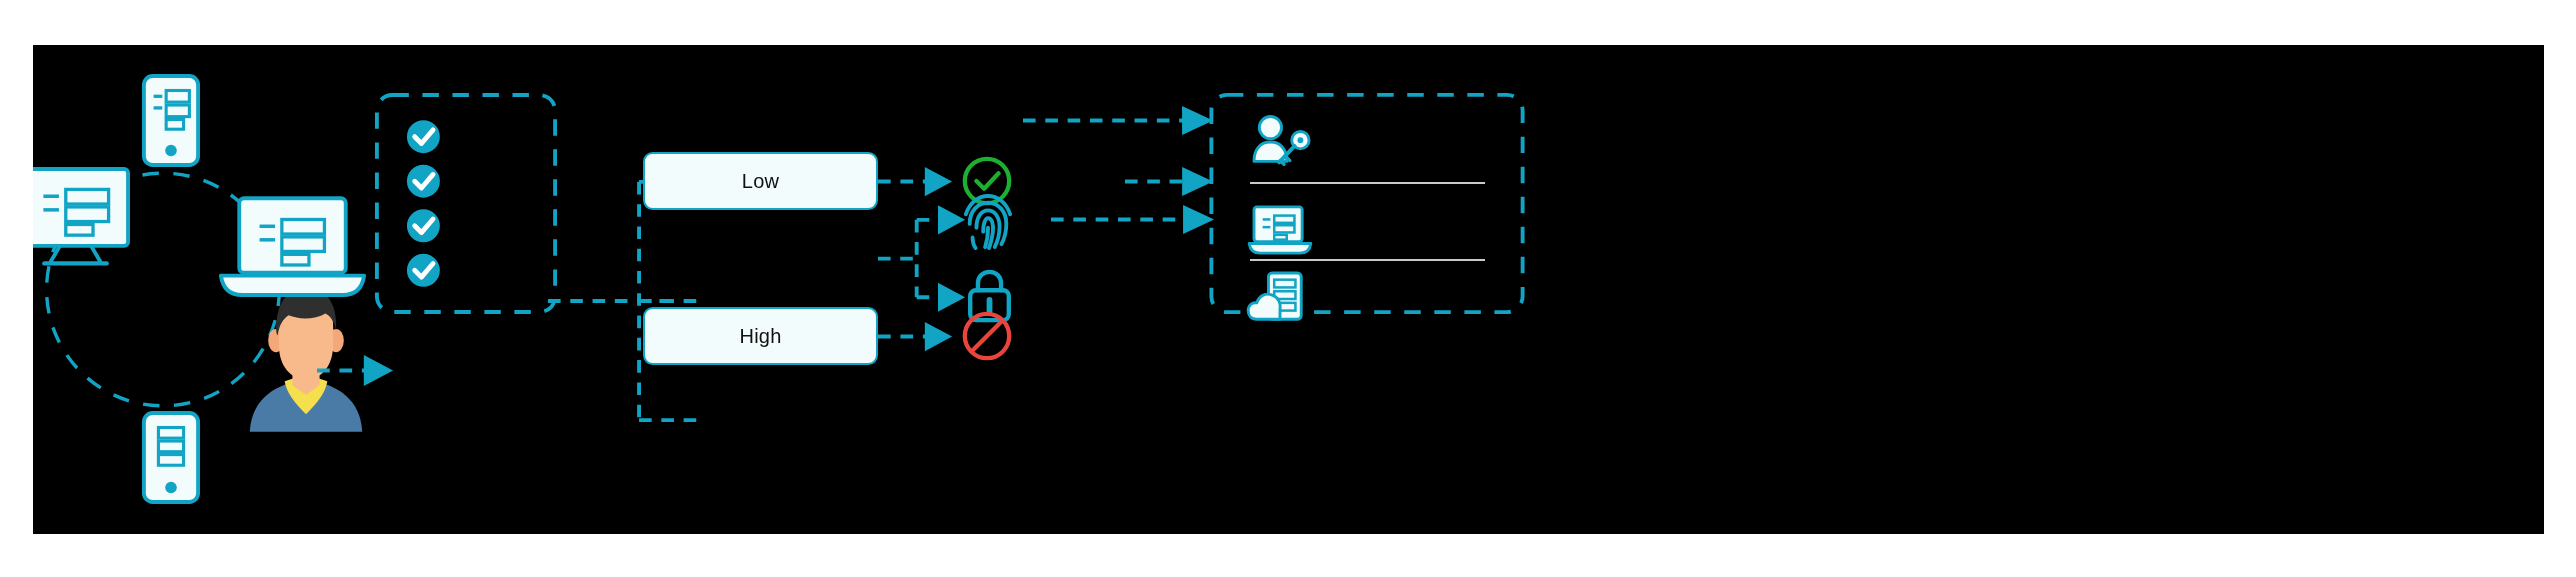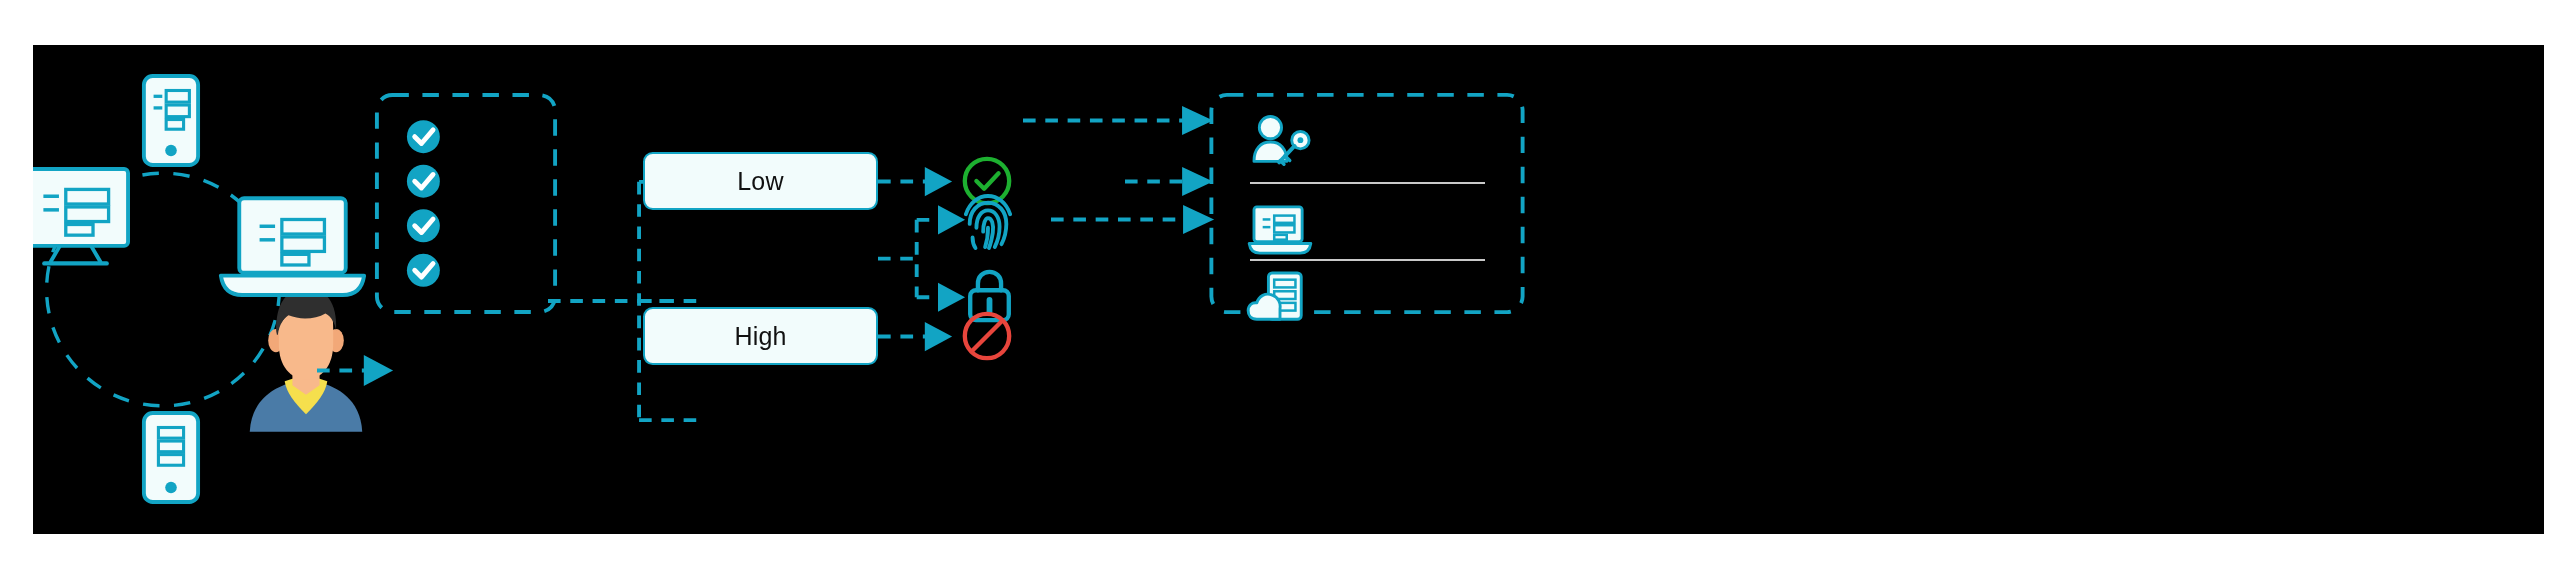--- a/index.html
+++ b/index.html
@@ -36,21 +36,21 @@
     background: #f2fcfc;
     border: 2.9px solid #12a4c4;
     border-radius: 9.7px;
     box-sizing: border-box;
     display: flex;
     align-items: center;
     justify-content: center;
   }
   .risk-box .risk-label {
     color: #111111;
-    font-size: 25px;
+    font-size: 20px;
     font-family: "Liberation Sans", sans-serif;
     font-weight: 400;
     letter-spacing: 0.2px;
     line-height: 1;
   }
   .panel-divider {
     position: absolute;
     height: 1.9px;
     background: #c9c9c9;
   }

